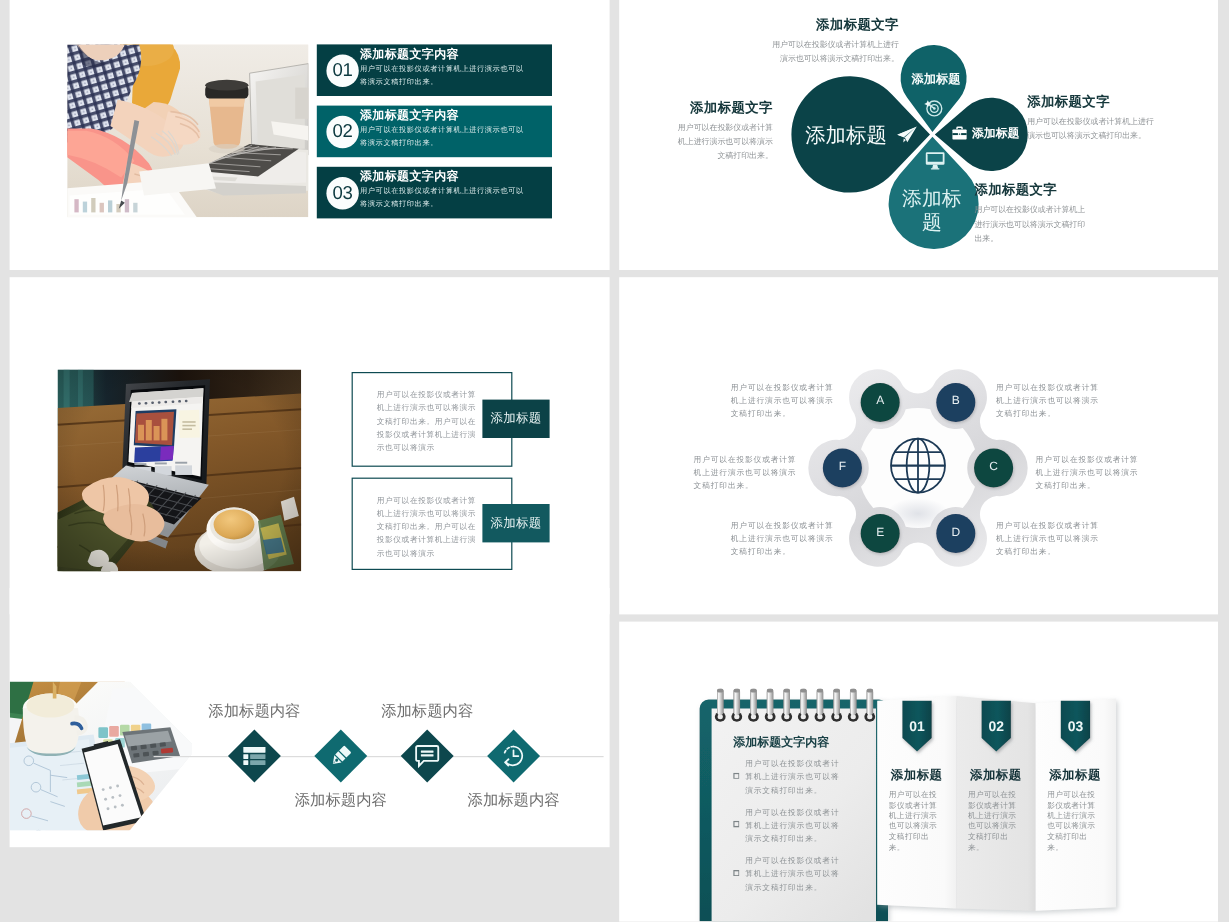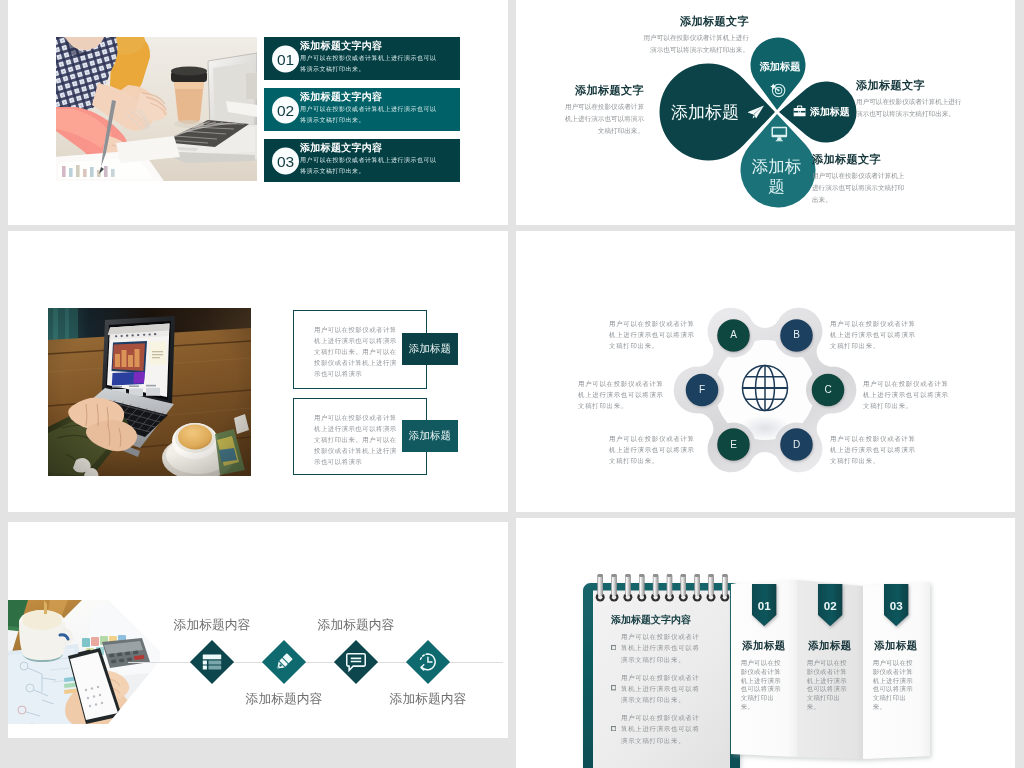--- a/index.html
+++ b/index.html
@@ -419,21 +419,21 @@
       <div class="abs" style="left:264.5px;top:206.6px;width:32px;height:14px;line-height:14px;text-align:center;color:#e8eff2;font-size:10px;font-weight:400">D</div>
       <div class="abs" style="left:201.5px;top:206.6px;width:32px;height:14px;line-height:14px;text-align:center;color:#e8eff2;font-size:10px;font-weight:400">E</div>
       <div class="abs" style="left:170.0px;top:152.0px;width:32px;height:14px;line-height:14px;text-align:center;color:#e8eff2;font-size:10px;font-weight:400">F</div>
       <div class="s4txt" style="left:93px;top:87px;width:89px;text-align:left">用户可以在投影仪或者计算机上进行演示也可以将演示文稿打印出来。</div>
       <div class="s4txt" style="left:314px;top:87px;width:89px;text-align:left">用户可以在投影仪或者计算机上进行演示也可以将演示文稿打印出来。</div>
       <div class="s4txt" style="left:347px;top:147px;width:89px;text-align:left">用户可以在投影仪或者计算机上进行演示也可以将演示文稿打印出来。</div>
       <div class="s4txt" style="left:314px;top:202px;width:89px;text-align:left">用户可以在投影仪或者计算机上进行演示也可以将演示文稿打印出来。</div>
       <div class="s4txt" style="left:93px;top:202px;width:89px;text-align:left">用户可以在投影仪或者计算机上进行演示也可以将演示文稿打印出来。</div>
       <div class="s4txt" style="left:62px;top:147px;width:89px;text-align:left">用户可以在投影仪或者计算机上进行演示也可以将演示文稿打印出来。</div>
     </div>
-<div class="slide" style="left:8px;top:522px;width:500px;height:216px">
+<div class="slide" style="left:8px;top:490px;width:500px;height:216px">
       <div class="abs" style="left:0px;top:78px;width:152px;height:124px"><svg viewBox="0 0 152 124" width="152" height="124" preserveAspectRatio="none">
  <defs>
   <clipPath id="arrowclip">
     <path d="M0 0 H100 L152 52 V60 L100 124 H0 Z"></path>
   </clipPath>
   <linearGradient id="wd5" x1="0" y1="0" x2=".6" y2="1">
     <stop offset="0" stop-color="#c58f42"></stop>
               <stop offset="1" stop-color="#9b6f34"></stop>
   </linearGradient>
   <linearGradient id="pap5" x1="0" y1="0" x2=".5" y2="1">

